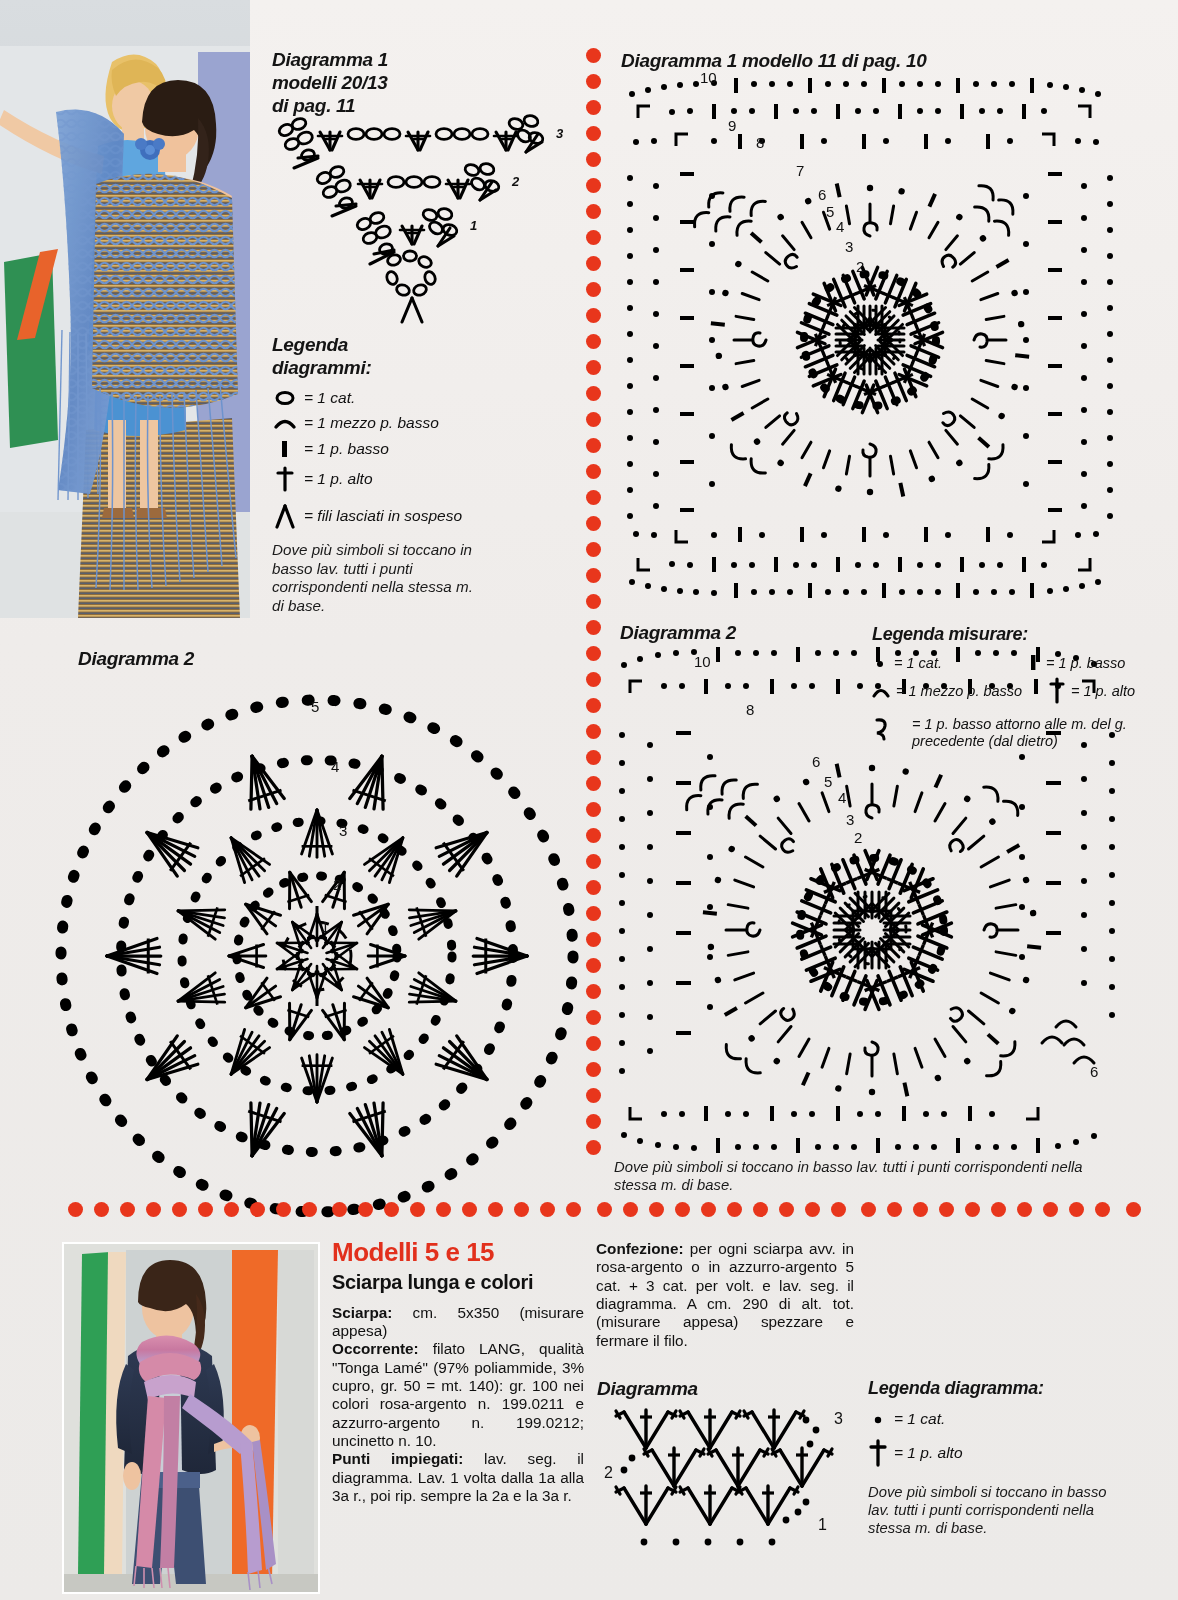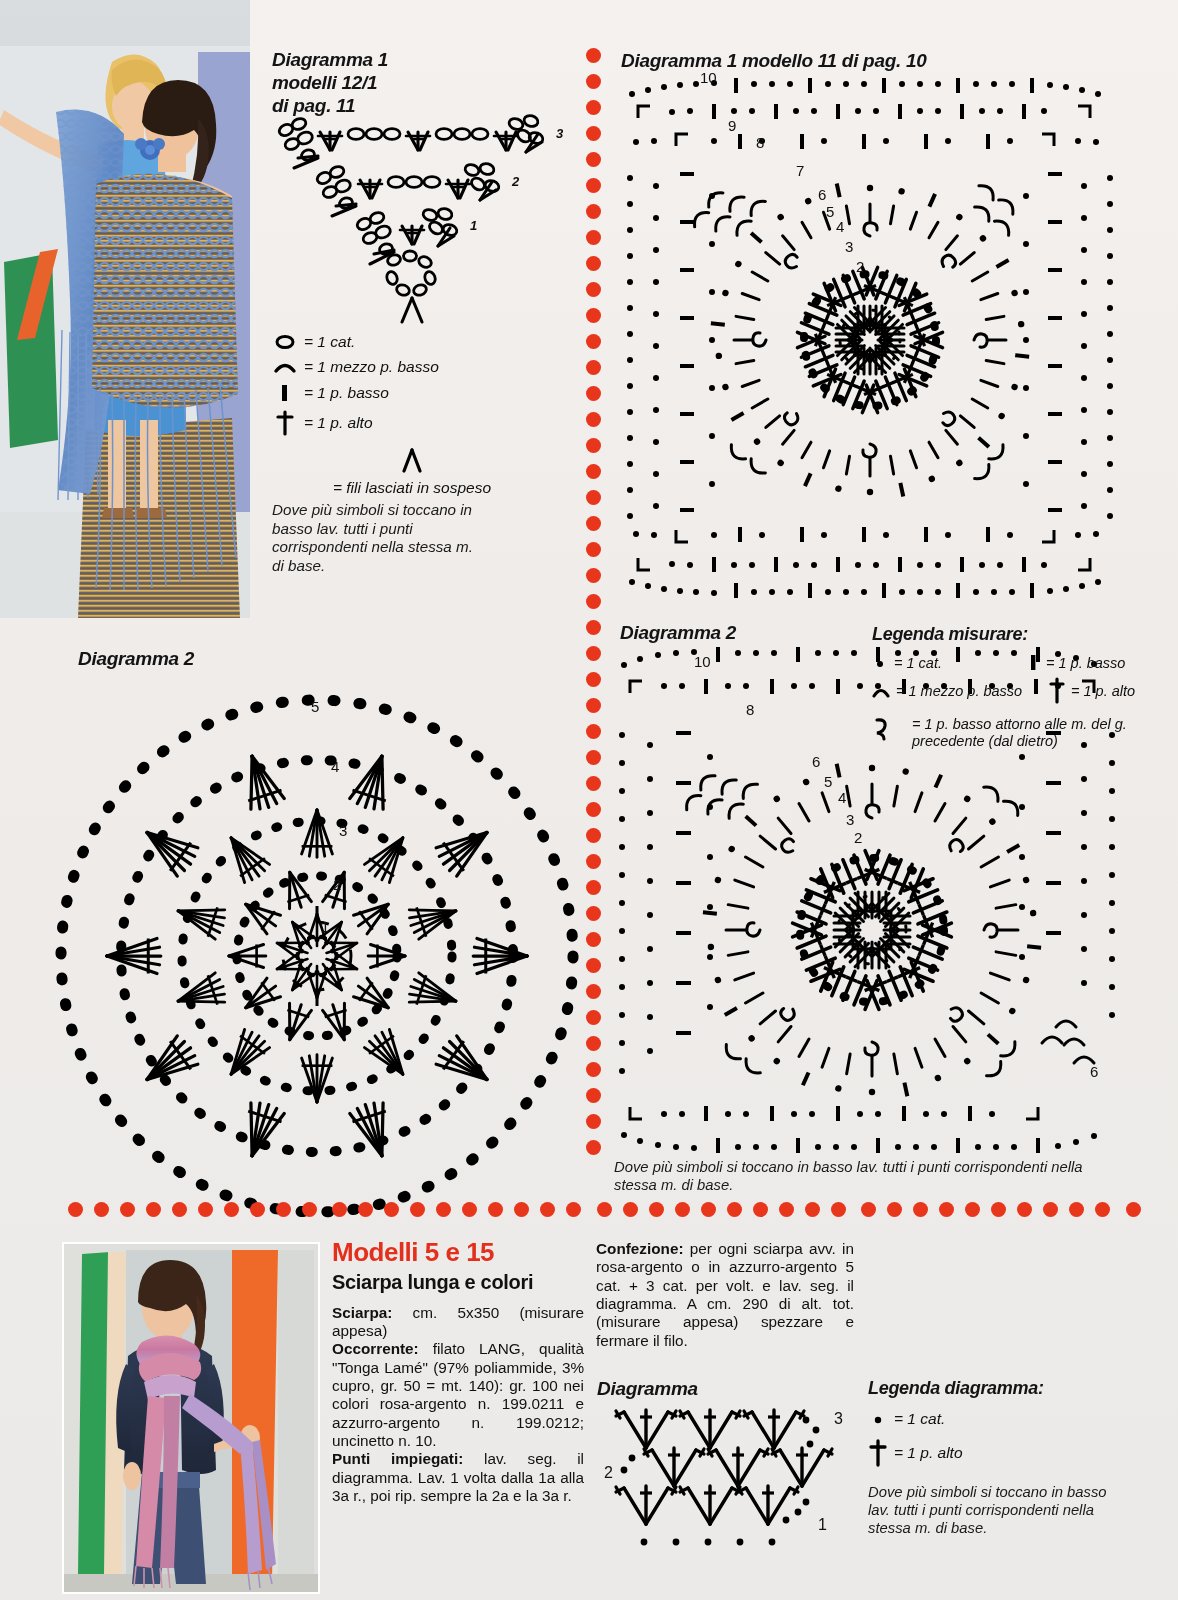--- a/index.html
+++ b/index.html
@@ -202,21 +202,21 @@
       <i></i>
       <i></i>
       <i></i>
     <i></i>
       <i></i>
       <i></i>
   </div>
 
   <div class="abs hdr" style="left:272px;top:48px;font-size:19px;line-height:1.22;">
     <div>Diagramma 1</div>
-    <div>modelli 12/1</div>
+    <div>modelli 20/13</div>
     <div>di pag. 11</div>
   </div>
 
   <div class="abs" style="left:268px;top:108px;">
     <svg width="300" height="220" viewBox="0 0 300 220">
       <g stroke="#000" fill="none" stroke-width="3.1" stroke-linecap="round">
 
         <g fill="none" stroke-width="2.8">
           <ellipse cx="18" cy="22" rx="7" ry="5.2" transform="rotate(-25 18 22)"></ellipse>
           <ellipse cx="31" cy="16" rx="7" ry="5.2" transform="rotate(-20 31 16)"></ellipse>
@@ -346,20 +346,24 @@
 
       <g font-family="Liberation Sans, sans-serif" font-size="13" font-weight="bold" font-style="italic" fill="#111">
         <text x="288" y="30">3</text>
         <text x="244" y="78">2</text>
         <text x="202" y="122">1</text>
       </g>
     </svg>
   </div>
 
   <div class="abs" style="left:272px;top:333px;width:280px;">
+    <div class="hdr" style="font-size:19px;line-height:1.22;margin-bottom:10px;">
+      <div>Legenda</div>
+      <div>diagrammi:</div>
+    </div>
 
     <div class="legend-row">
       <span class="sym">
         <svg width="22" height="16">
             <ellipse cx="11" cy="8" rx="8" ry="5.6" fill="none" stroke="#000" stroke-width="3"></ellipse>
           </svg>
       </span>
       <span class="txt">= 1 cat.</span>
     </div>
 
@@ -384,21 +388,21 @@
     <div class="legend-row" style="margin-bottom:10px;">
       <span class="sym">
         <svg width="20" height="28">
           <path d="M10 3 L10 25" stroke="#000" stroke-width="3.2" stroke-linecap="round"></path>
           <path d="M3 8 L17 8" stroke="#000" stroke-width="3.2" stroke-linecap="round"></path>
         </svg>
       </span>
       <span class="txt">= 1 p. alto</span>
     </div>
 
-    <div class="legend-row" style="margin-bottom:4px;flex-direction:column;">
+    <div class="legend-row" style="margin-bottom:12px;">
       <span class="sym">
         <svg width="24" height="26">
           <path d="M12 3 L4 24" stroke="#000" stroke-width="3.2" stroke-linecap="round"></path>
           <path d="M12 3 L20 24" stroke="#000" stroke-width="3.2" stroke-linecap="round"></path>
         </svg>
       </span>
       <span class="txt">= fili lasciati in sospeso</span>
     </div>
 
     <div class="note" style="font-size:15.2px;width:215px;">Dove più simboli si toccano in basso lav. tutti i punti corrispondenti nella stessa m. di base.</div>

